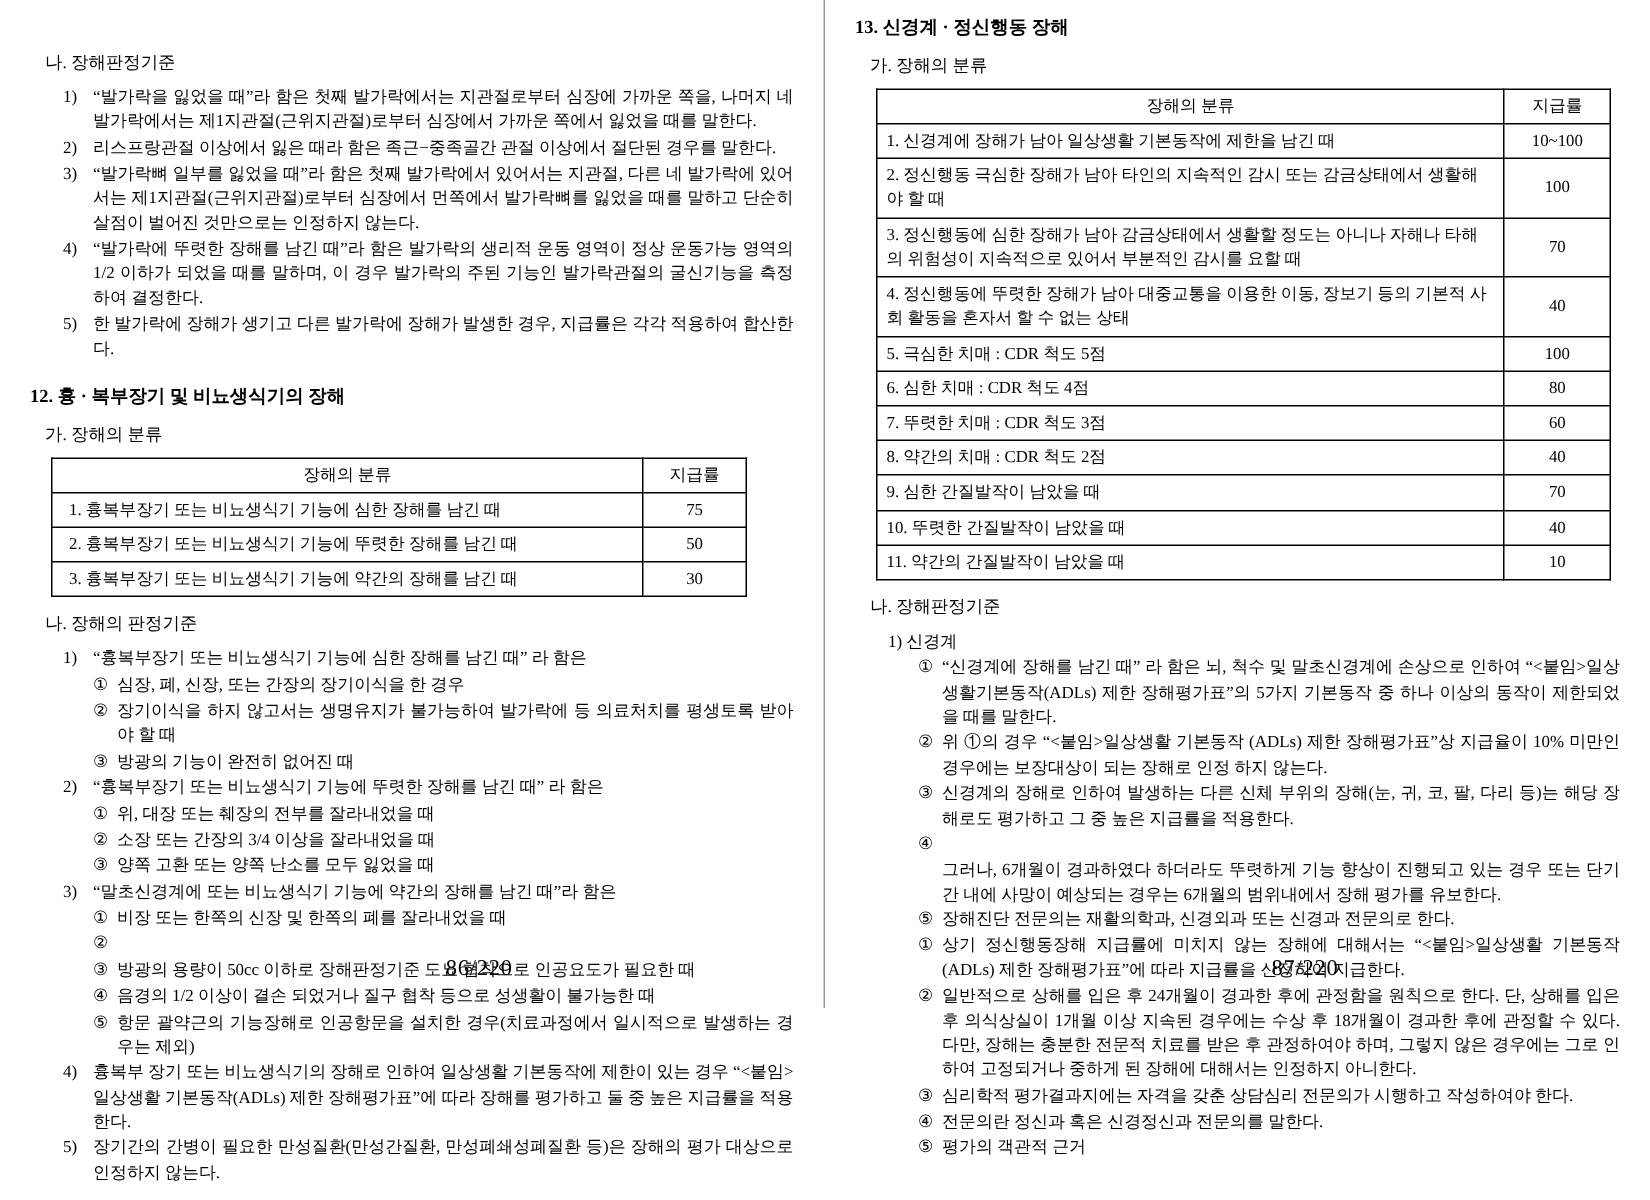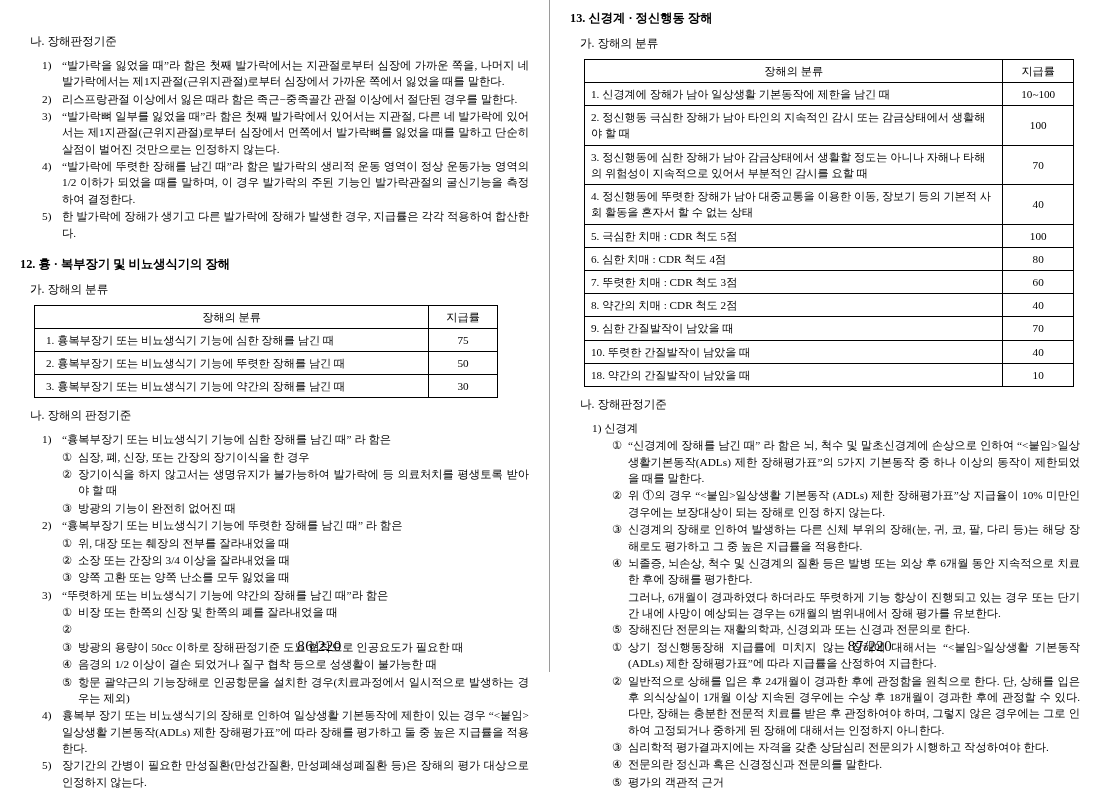--- a/index.html
+++ b/index.html
@@ -201,21 +201,21 @@
       <span class="mark">②</span>
       <span class="txt">소장 또는 간장의 3/4 이상을 잘라내었을 때</span>
     </div>
     <div class="row lvl2">
       <span class="mark">③</span>
       <span class="txt">양쪽 고환 또는 양쪽 난소를 모두 잃었을 때</span>
     </div>
 
     <div class="row lvl1">
       <span class="mark">3)</span>
-      <span class="txt">“뚜렷하게 또는 비뇨생식기 기능에 약간의 장해를 남긴 때”라 함은</span>
+      <span class="txt">“말초신경계에 또는 비뇨생식기 기능에 약간의 장해를 남긴 때”라 함은</span>
     </div>
     <div class="row lvl2">
       <span class="mark">①</span>
       <span class="txt">비장 또는 한쪽의 신장 및 한쪽의 폐를 잘라내었을 때</span>
     </div>
     <div class="row lvl2">
       <span class="mark">②</span>
     </div>
     <div class="row lvl2">
       <span class="mark">③</span>
@@ -290,21 +290,21 @@
         </tr>
         <tr>
           <td class="item nowrapcell">9. 심한 간질발작이 남았을 때</td>
           <td class="rate">70</td>
         </tr>
         <tr>
           <td class="item nowrapcell">10. 뚜렷한 간질발작이 남았을 때</td>
           <td class="rate">40</td>
         </tr>
         <tr>
-          <td class="item nowrapcell">18. 약간의 간질발작이 남았을 때</td>
+          <td class="item nowrapcell">11. 약간의 간질발작이 남았을 때</td>
           <td class="rate">10</td>
         </tr>
       </tbody>
     </table>
 
     <div class="sub-head-2">나. 장해판정기준</div>
 
     <div class="row lvl1">
       <span class="txt">1) 신경계</span>
     </div>
@@ -316,21 +316,20 @@
     <div class="row lvl2">
       <span class="mark">②</span>
       <span class="txt">위 ①의 경우 “&lt;붙임&gt;일상생활 기본동작 (ADLs) 제한 장해평가표”상 지급율이 10% 미만인 경우에는 보장대상이 되는 장해로 인정 하지 않는다.</span>
     </div>
     <div class="row lvl2">
       <span class="mark">③</span>
       <span class="txt">신경계의 장해로 인하여 발생하는 다른 신체 부위의 장해(눈, 귀, 코, 팔, 다리 등)는 해당 장해로도 평가하고 그 중 높은 지급률을 적용한다.</span>
     </div>
     <div class="row lvl2">
       <span class="mark">④</span>
-      <span class="txt">뇌졸증, 뇌손상, 척수 및 신경계의 질환 등은 발병 또는 외상 후 6개월 동안 지속적으로 치료 한 후에 장해를 평가한다.</span>
     </div>
     <div class="blk-lvl2">그러나, 6개월이 경과하였다 하더라도 뚜렷하게 기능 향상이 진행되고 있는 경우 또는 단기간 내에 사망이 예상되는 경우는 6개월의 범위내에서 장해 평가를 유보한다.</div>
     <div class="row lvl2">
       <span class="mark">⑤</span>
       <span class="txt">장해진단 전문의는 재활의학과, 신경외과 또는 신경과 전문의로 한다.</span>
     </div>
 
 
     <div class="row lvl2">
       <span class="mark">①</span>

